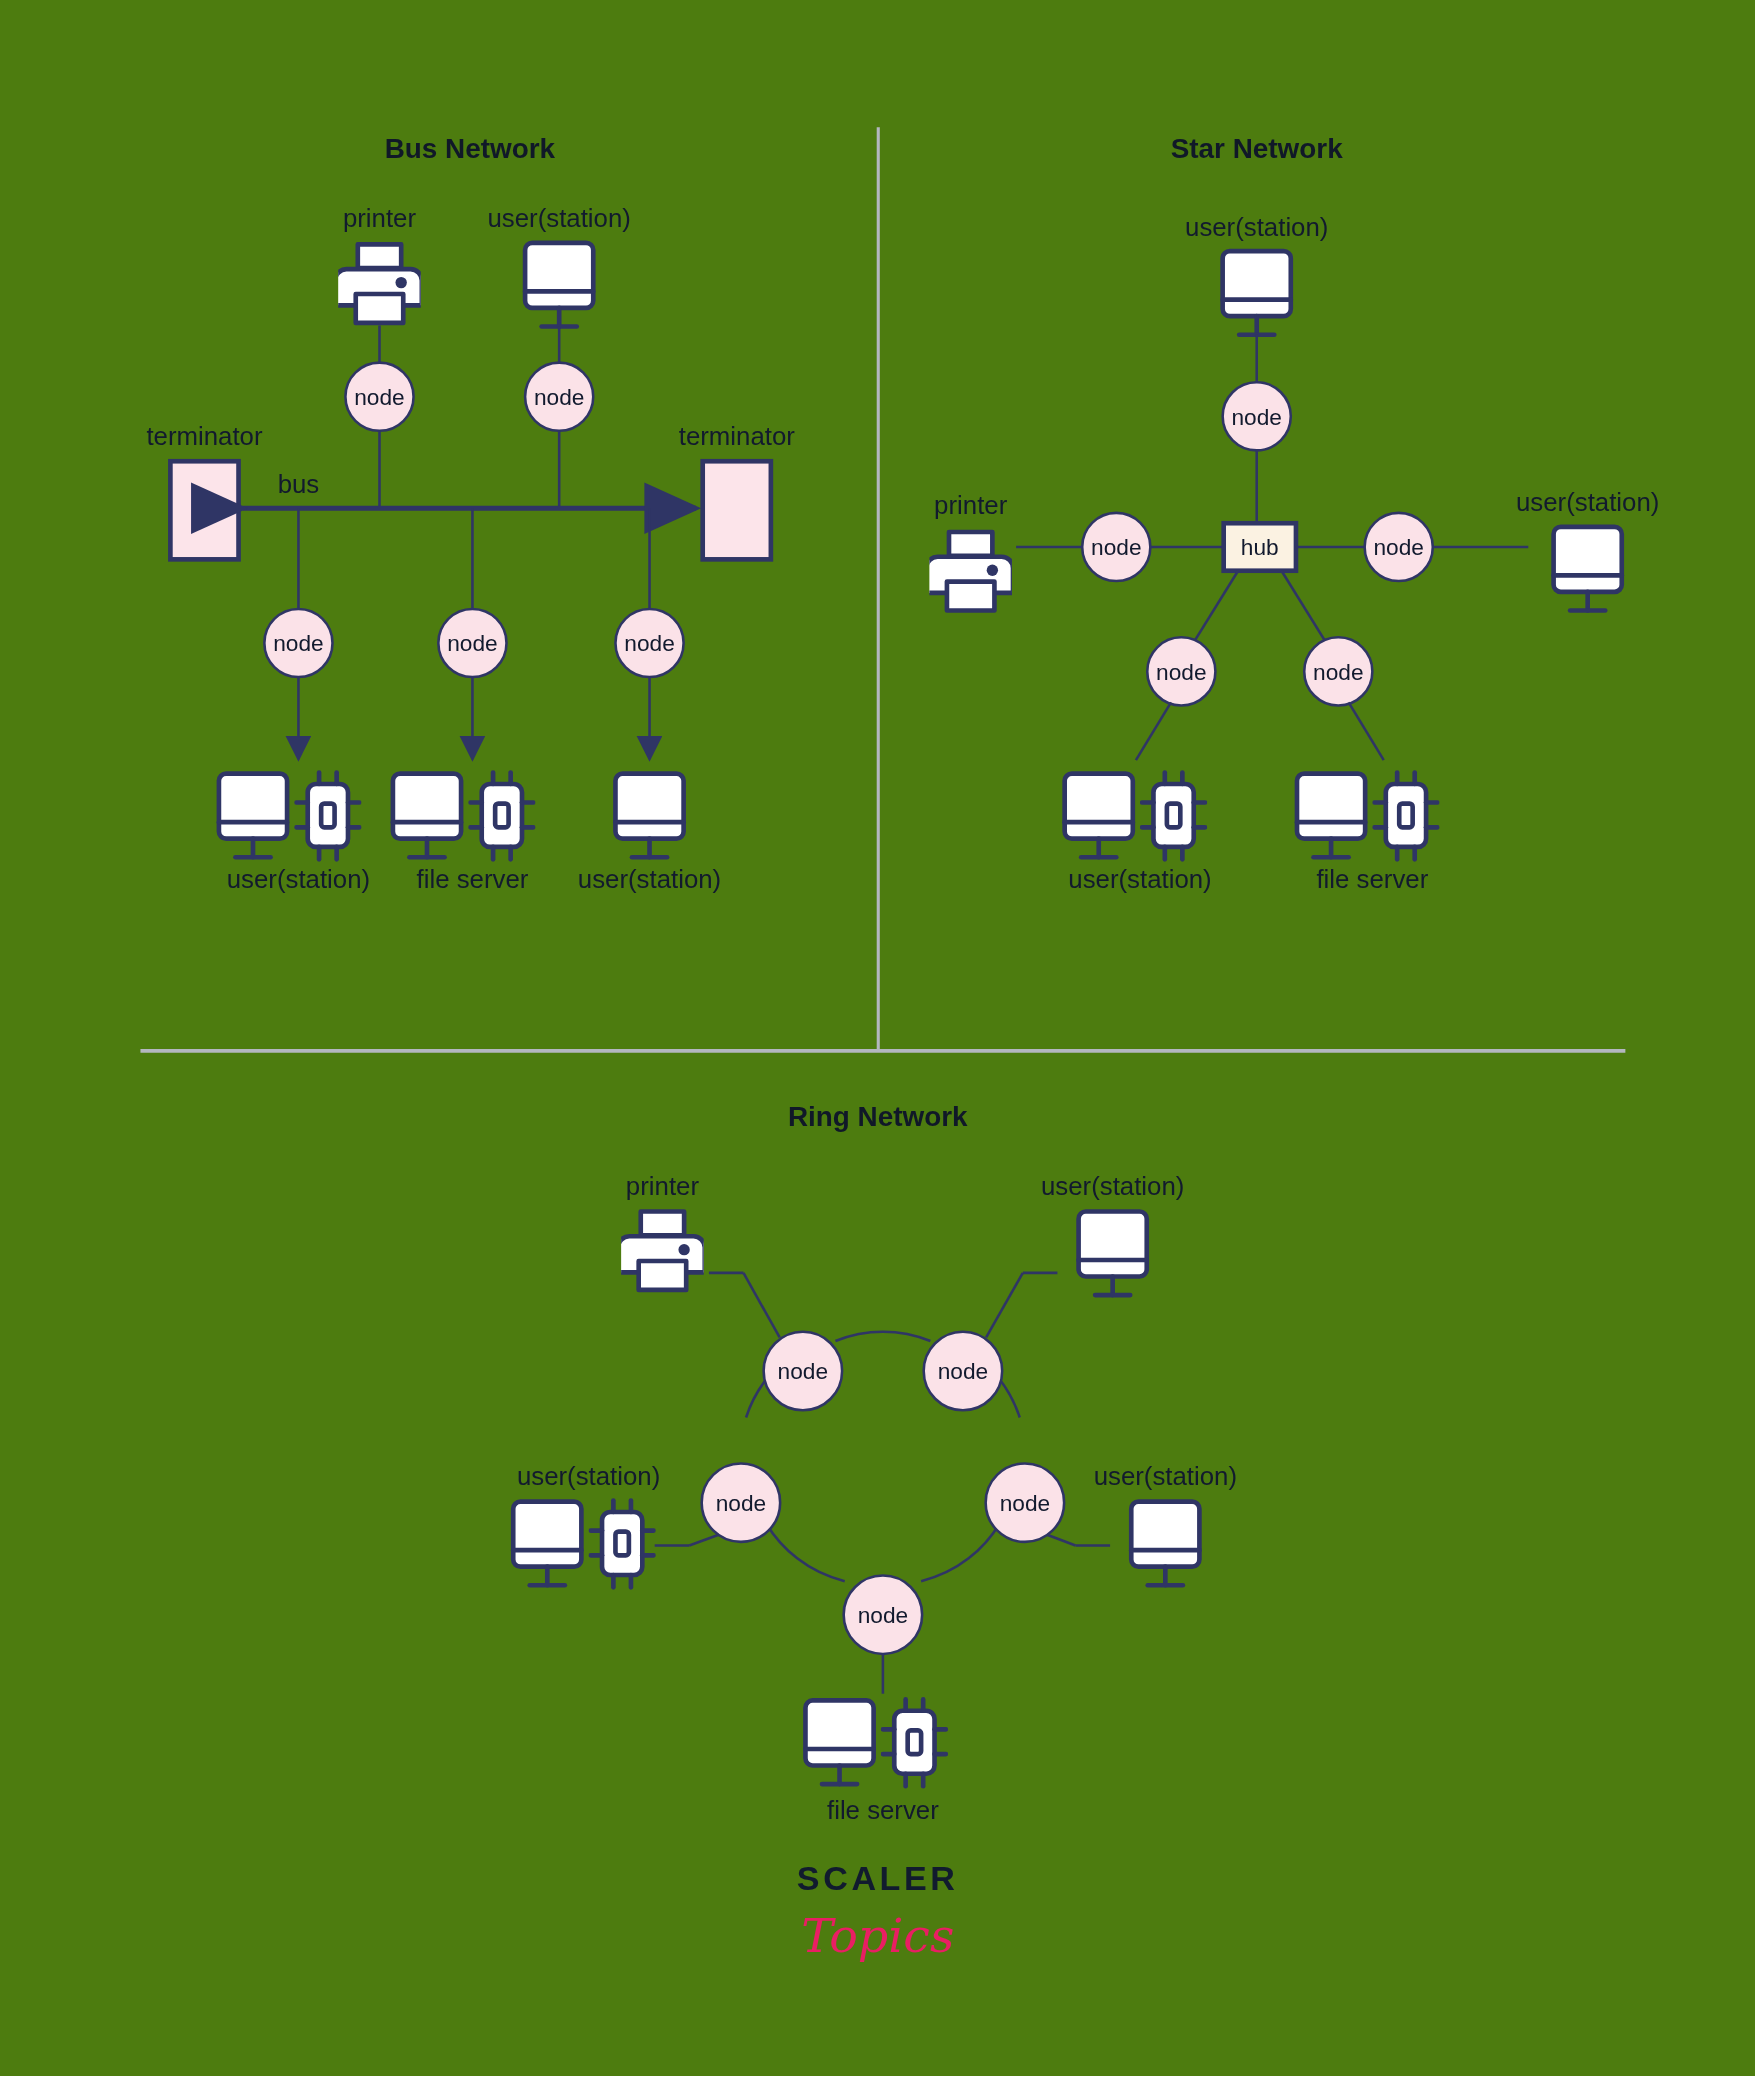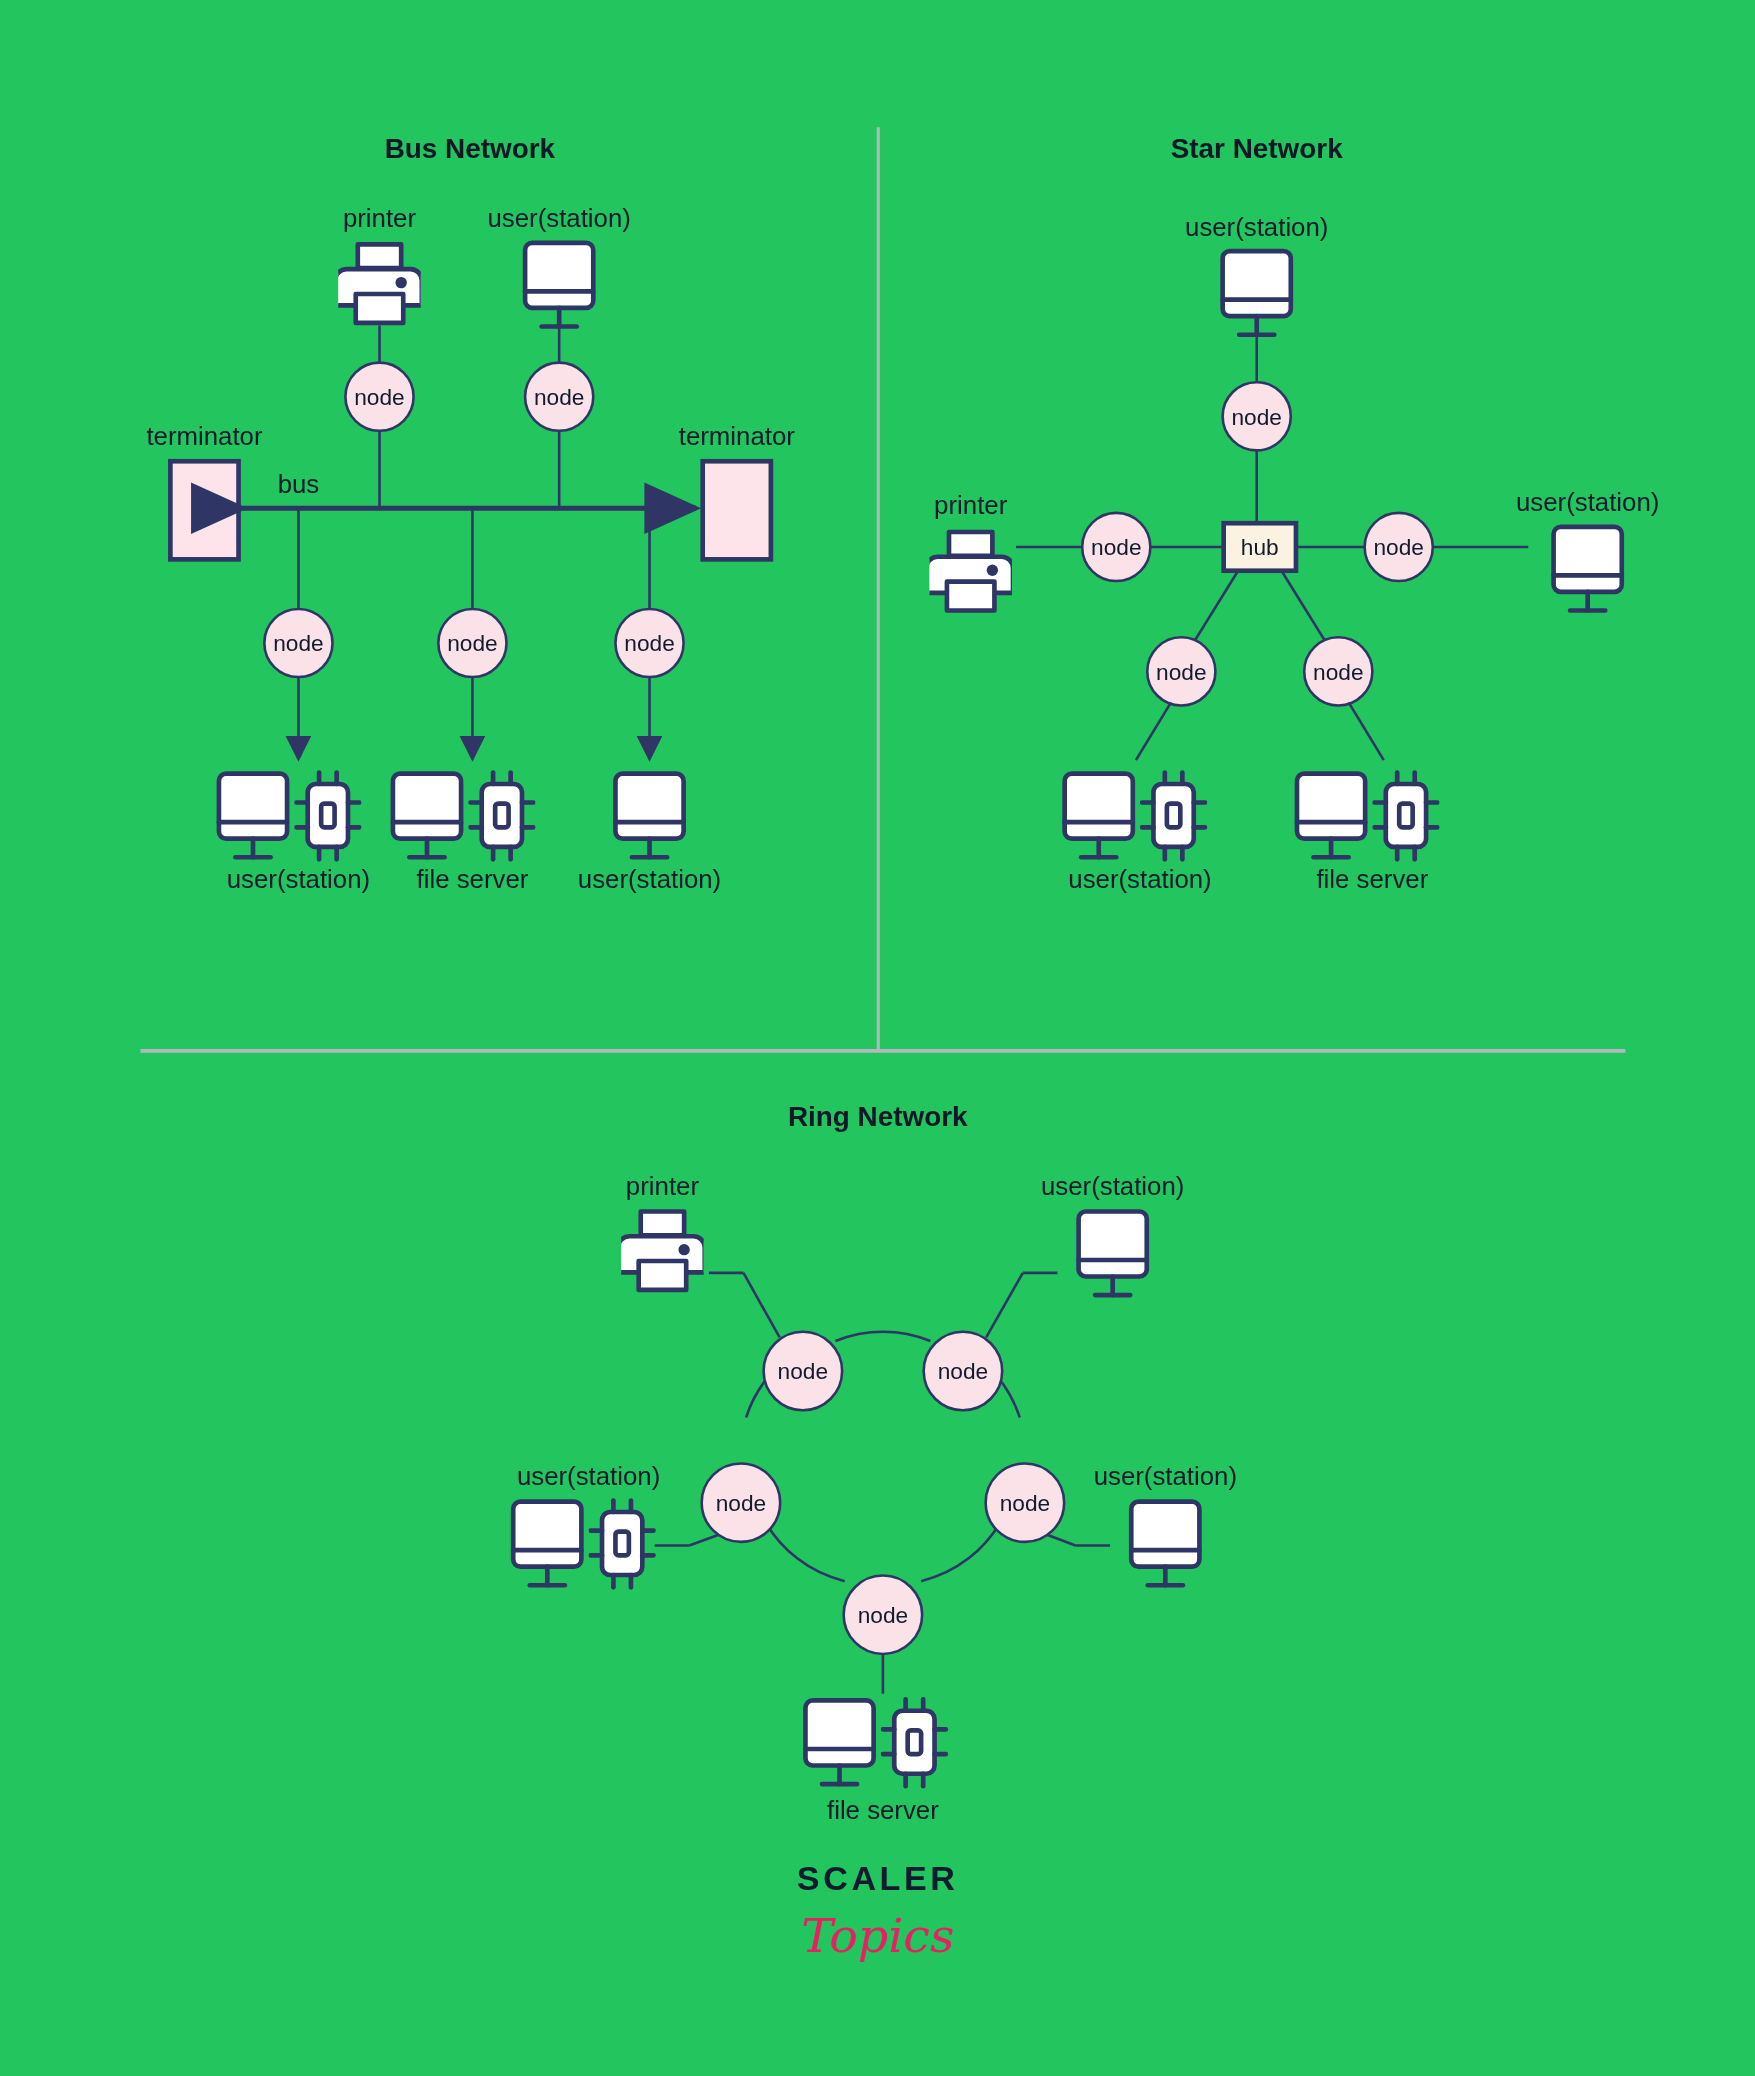--- a/index.html
+++ b/index.html
@@ -7,21 +7,21 @@
     padding: 0;
     background: #ffffff;
   }
   body {
     font-family: "Liberation Sans", sans-serif;
   }
   #stage {
     position: relative;
     width: 1756px;
     height: 2077px;
-    background: #22c55e;
+    background: #4d7c0f;
     overflow: hidden;
   }
   svg.diagram {
     position: absolute;
     top: 0;
     left: 0;
     width: 1756px;
     height: 2077px;
     display: block;
   }

